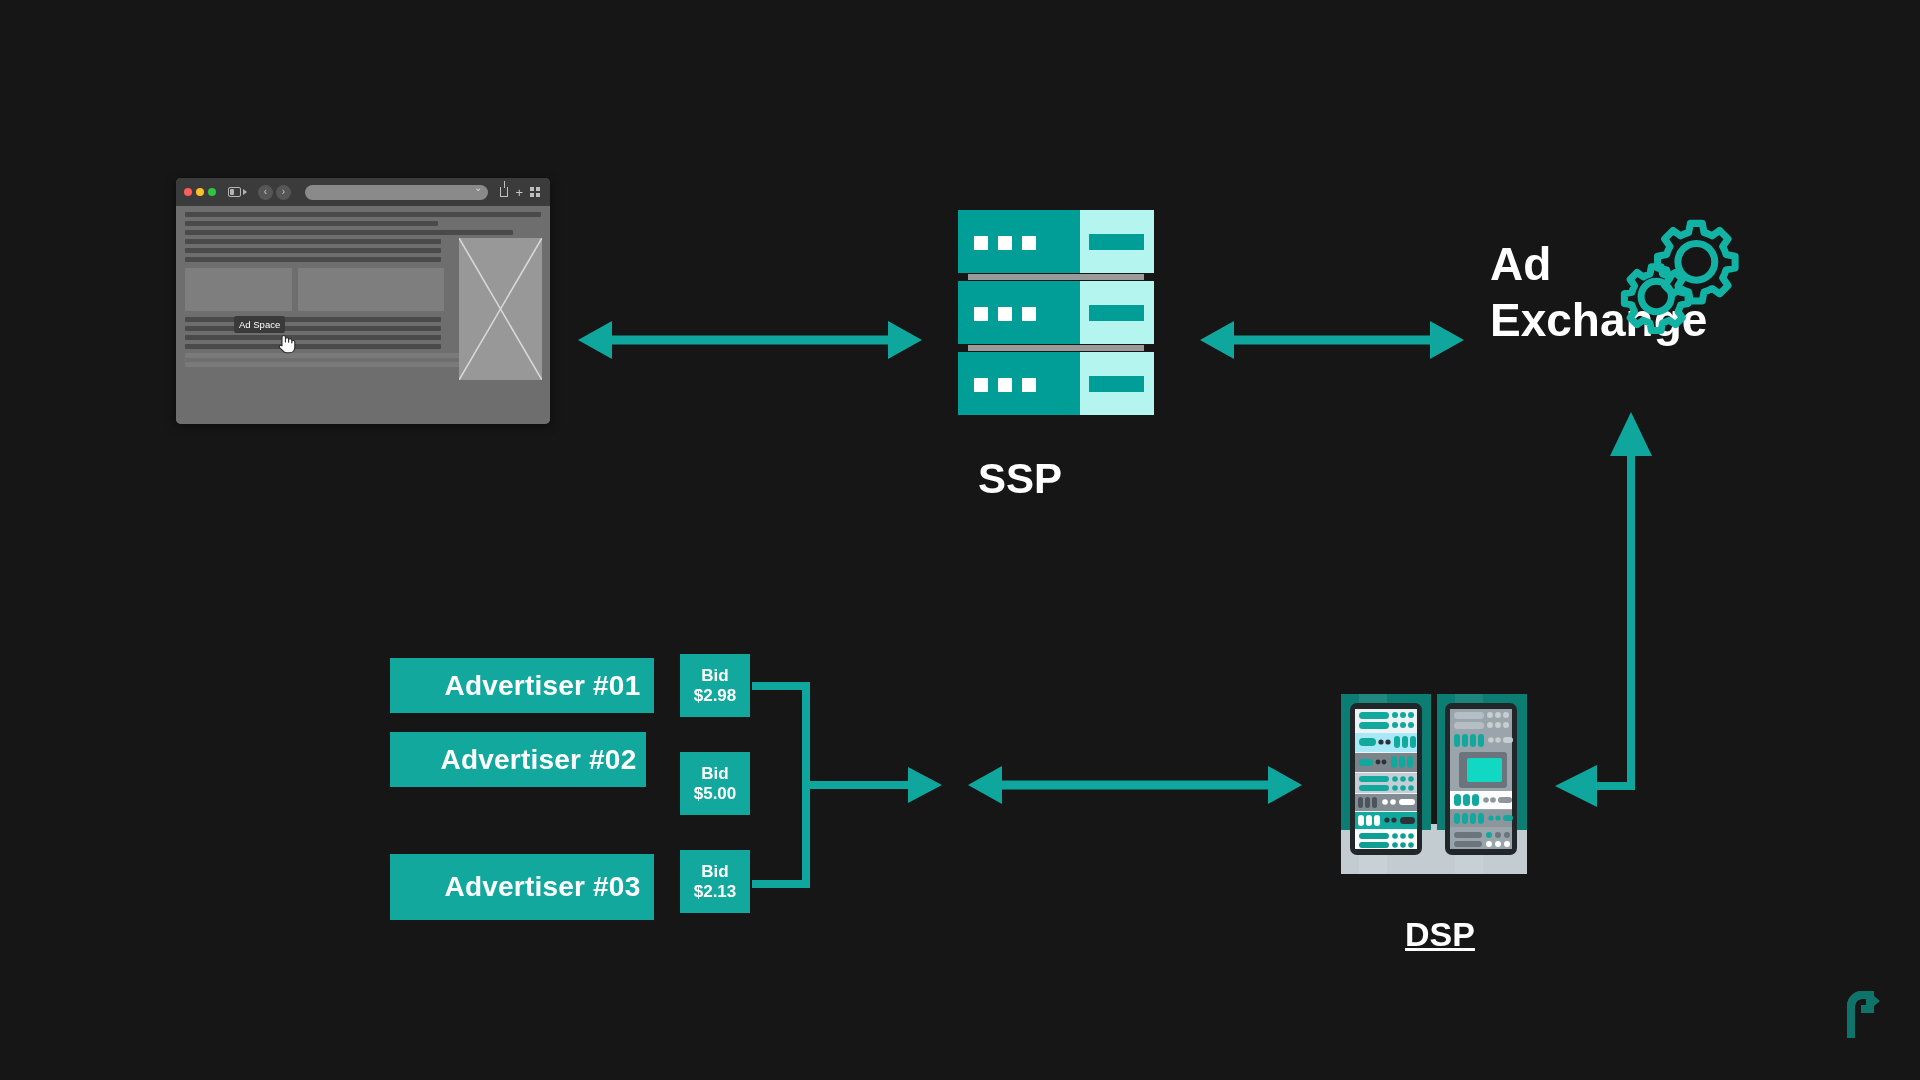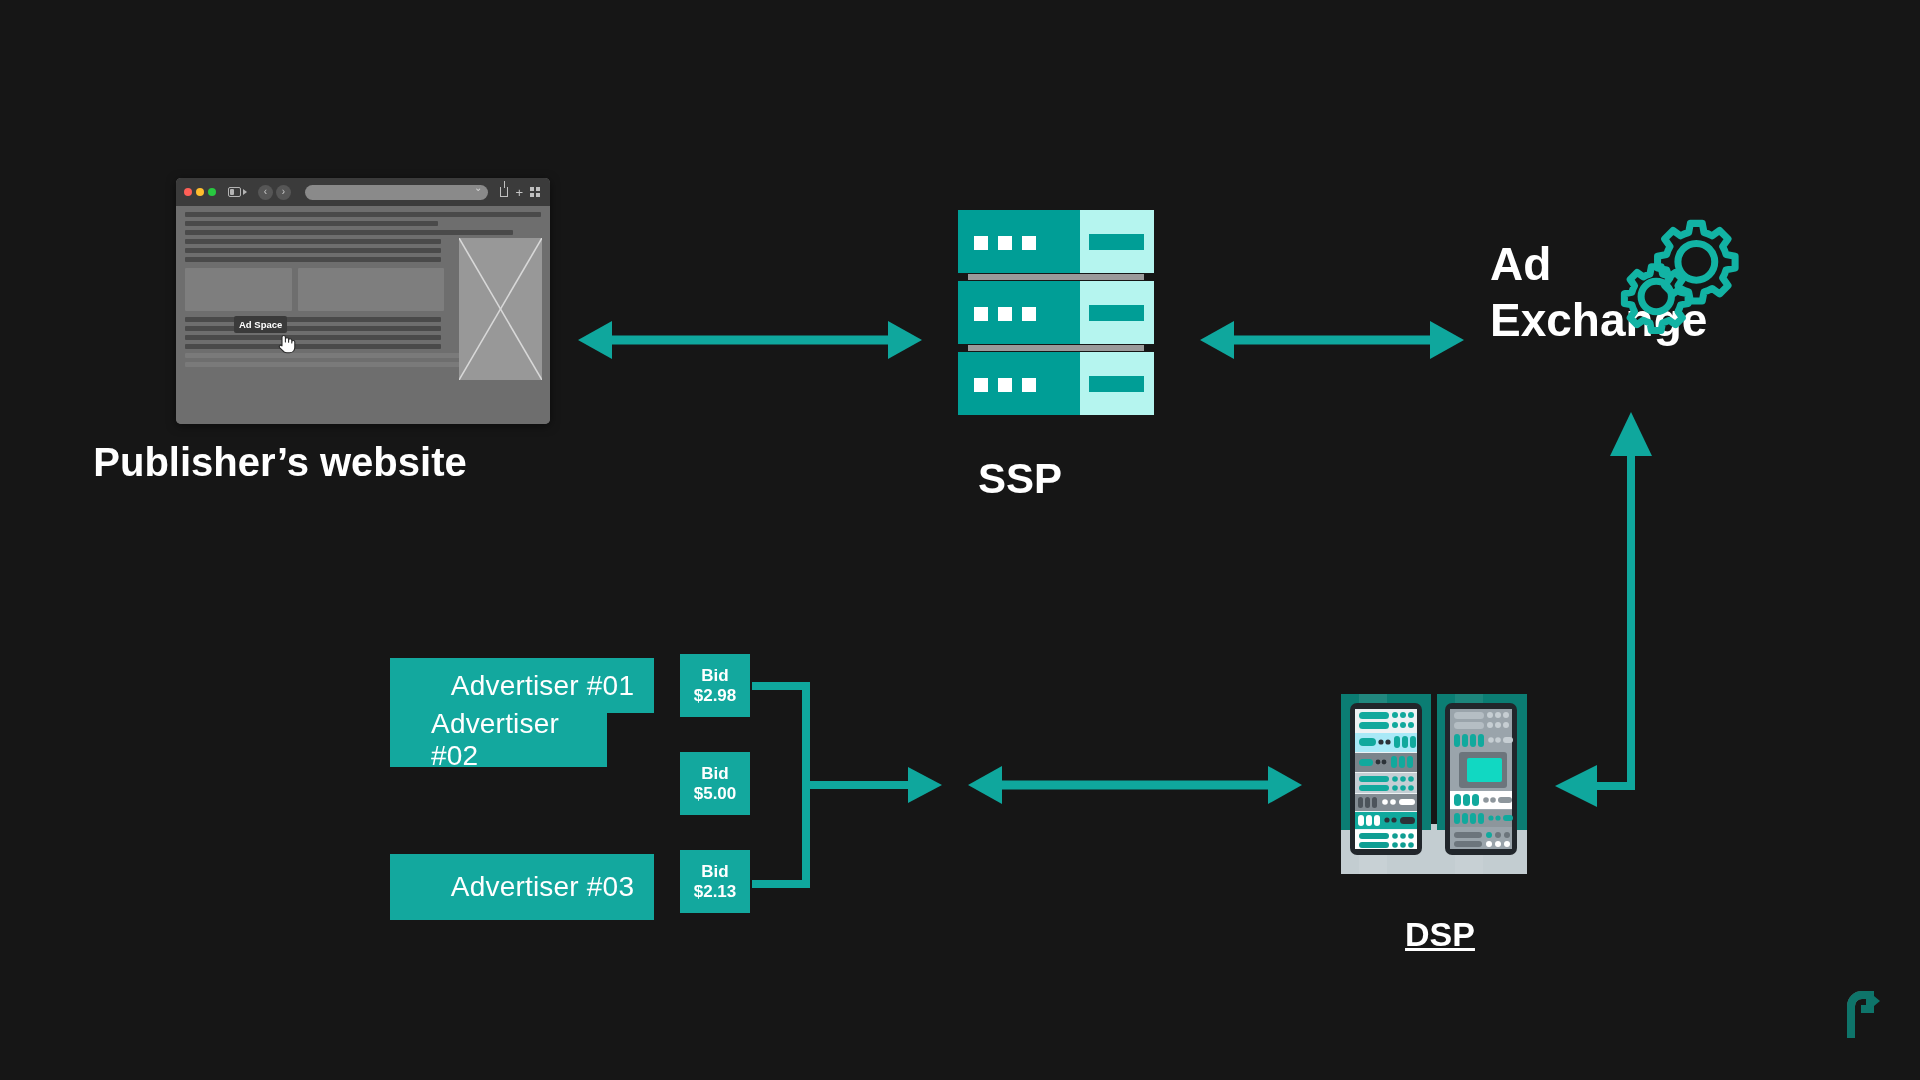--- a/index.html
+++ b/index.html
@@ -126,21 +126,21 @@
     background: #989898;
     overflow: hidden;
   }
   .ad-space svg { display:block; width: 100%; height: 100%; }
   .ad-tip {
     position: absolute;
     left: 58px; top: 110px;
     background: #3a3a3a;
     color: #ffffff;
     font-size: 9.5px;
-    font-weight: bold;
+    font-weight: normal;
     padding: 3px 5px;
     border-radius: 2px;
     white-space: nowrap;
     z-index: 4;
   }
   .cursor { position:absolute; left: 100px; top: 126px; z-index: 5; width: 20px; height: 22px; }
 
   
   .ssp-icon { position: absolute; left: 958px; top: 210px; width: 196px; height: 205px; }
   .ssp-row { position: relative; width: 196px; height: 63px; display: flex; }
@@ -155,21 +155,21 @@
   .adx-wrap { position: absolute; left: 1490px; top: 230px; width: 370px; height: 170px; }
   .adx-text {
     position: absolute; left: 0; top: 6px;
     color: #ffffff; font-weight: bold; font-size: 46px; line-height: 1.22;
     white-space: pre-line;
   }
   .adx-gears { position:absolute; left: 124px; top: -18px; width: 130px; height: 130px; }
 
   
   .adv { position: absolute; background: #13a89e; display:flex; align-items:center; justify-content:center; }
-  .adv-label { color:#ffffff; font-size: 28px; font-weight: 400; letter-spacing: .2px; margin-left: 41px; }
+  .adv-label { color:#ffffff; font-size: 28px; font-weight: 700; letter-spacing: .2px; margin-left: 41px; }
   .bid { position: absolute; background: #13a89e; display:flex; flex-direction:column; align-items:center; justify-content:center; }
   .bid span { color:#ffffff; font-size: 17px; font-weight: bold; line-height: 1.14; }
 
   
   .dsp-icon { position: absolute; left: 1337px; top: 686px; width: 194px; height: 194px; }
 
   
   .logo { position: absolute; right: 34px; bottom: 40px; width: 44px; height: 50px; opacity: .95; }
   svg { overflow: visible; }
 </style>
@@ -227,21 +227,20 @@
           <line x1="83" y1="0" x2="0" y2="142" stroke="#d8d8d8" stroke-width="1.6"></line>
         </svg>
       </div>
       <div class="ad-tip">Ad Space</div>
       <svg class="cursor" viewBox="0 0 20 22">
         <path d="M6 13.5 V5.2 a1.7 1.7 0 0 1 3.4 0 V10 V7.3 a1.6 1.6 0 0 1 3.2 0 V10.3 V8.4 a1.6 1.6 0 0 1 3.2 0 V11 V10 a1.5 1.5 0 0 1 3 0 v5.2 c0 3.3-2.2 5.6-5.4 5.6 h-2.6 c-2 0-3.1-.7-4.1-2.2 L3.6 15.6 a1.5 1.5 0 0 1 2.4-1.8 z" fill="#ffffff" stroke="#2b2b2b" stroke-width="1.1" stroke-linejoin="round"></path>
       </svg>
     </div>
   </div>
 
-  <div class="node-label label-pub">Publisher’s website</div>
 
   <svg class="abs" style="left:578px; top:312px;" width="344" height="56">
     <line x1="30" y1="28" x2="314" y2="28" stroke="#0fa79d" stroke-width="9"></line>
     <polygon points="0,28 34,9 34,47" fill="#0fa79d"></polygon>
     <polygon points="344,28 310,9 310,47" fill="#0fa79d"></polygon>
   </svg>
 
   <div class="ssp-icon">
     <div class="ssp-row">
       <div class="ssp-left">
@@ -302,21 +301,21 @@
   </div>
 
   <div class="adv" style="left:390px; top:658px; width:264px; height:55px;">
     <span class="adv-label">Advertiser #01</span>
   </div>
   <div class="bid" style="left:680px; top:654px; width:70px; height:63px;">
     <span>Bid</span>
     <span>$2.98</span>
   </div>
 
-  <div class="adv" style="left:390px; top:712px; width:217px; height:55px;">
+  <div class="adv" style="left:390px; top:732px; width:256px; height:55px;">
     <span class="adv-label">Advertiser #02</span>
   </div>
   <div class="bid" style="left:680px; top:752px; width:70px; height:63px;">
     <span>Bid</span>
     <span>$5.00</span>
   </div>
 
   <div class="adv" style="left:390px; top:854px; width:264px; height:66px;">
     <span class="adv-label">Advertiser #03</span>
   </div>

